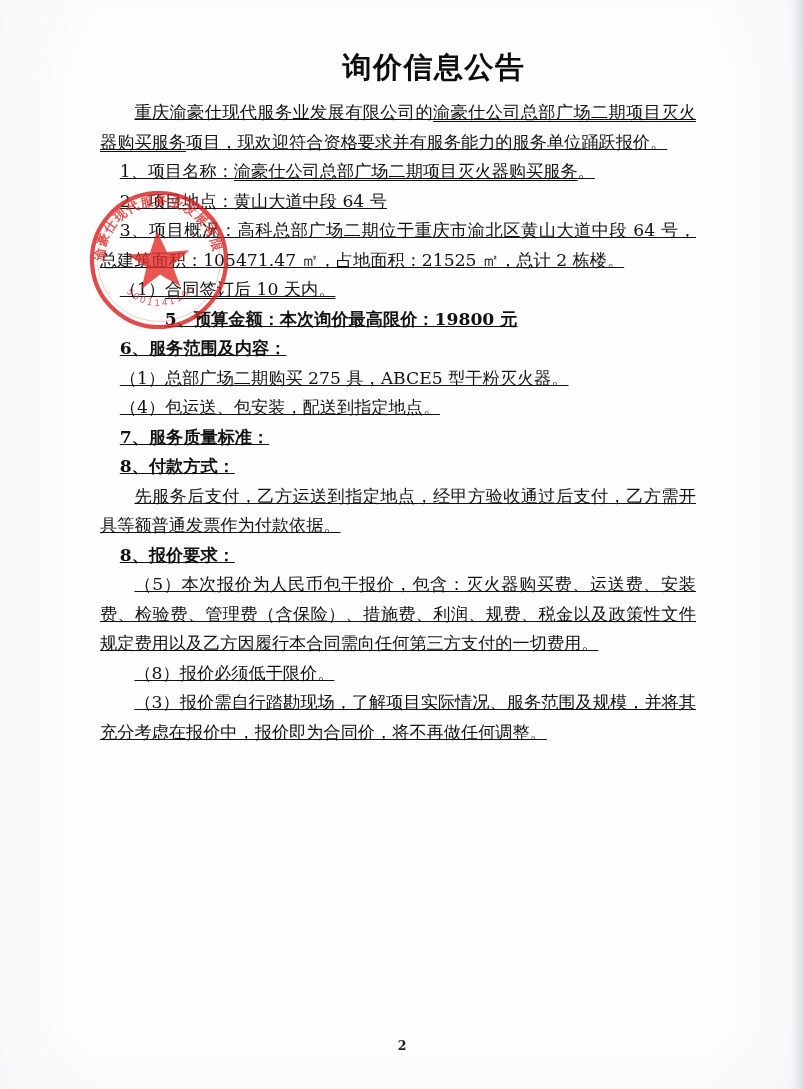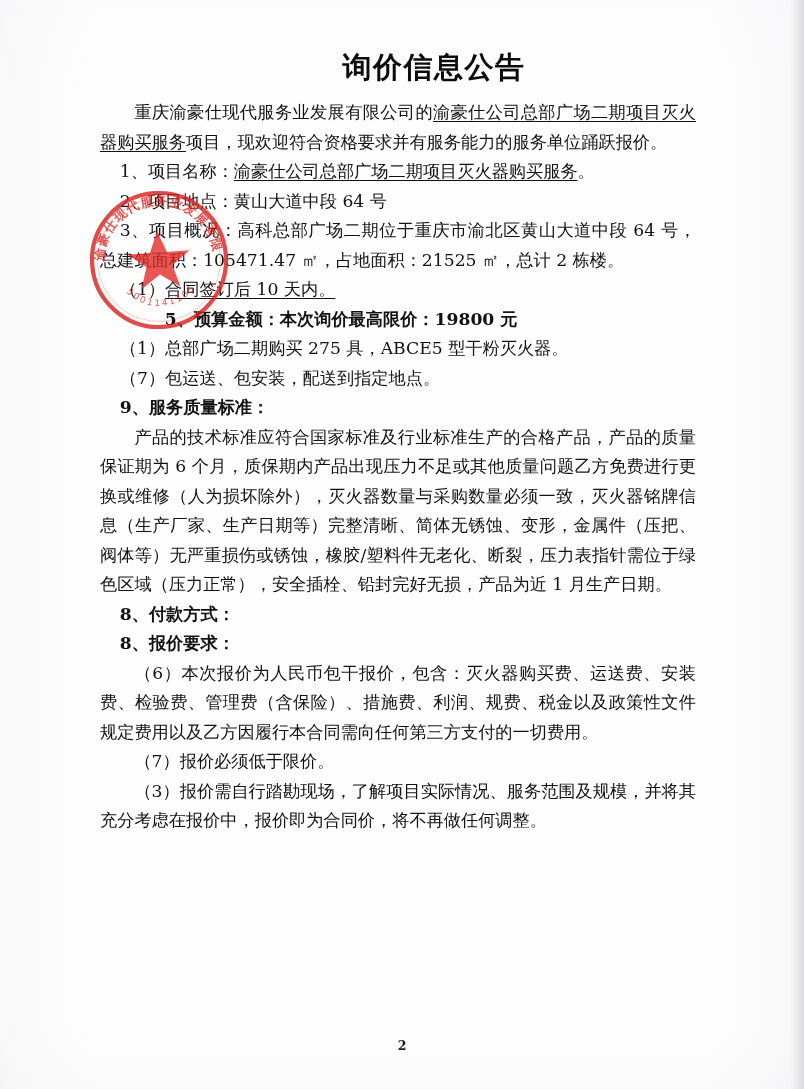--- a/index.html
+++ b/index.html
@@ -61,20 +61,21 @@
     width: 596px;
     font-size: 17.2px;
     line-height: 29.5px;
     text-align: justify;
     text-justify: inter-character;
   }
 
   p.para {
     margin: 0;
     text-indent: 2em;
+    text-decoration: underline;
   }
   p.para.noindent { text-indent: 0; }
   p.para.ind1 { text-indent: 1.15em; }
 
   .u { text-decoration: underline; text-underline-offset: 3px; }
   .bold { font-weight: 700; margin-left: 45px; }
 
   
   .seal {
     position: absolute;
@@ -119,31 +120,32 @@
     <p class="para ind1">2、项目地点：黄山大道中段 64 号</p>
 
     <p class="para ind1">3、项目概况：高科总部广场二期位于重庆市渝北区黄山大道中段 64 号，总建筑面积：105471.47 ㎡，占地面积：21525 ㎡，总计 2 栋楼。</p>
 
 
 
     <p class="para ind1"><span>（1）</span><span class="u">合同签订后 10 天内。</span></p>
 
     <p class="para ind1"><span class="bold">5、预算金额：本次询价最高限价：19800 元</span></p>
 
+    <p class="para ind1 bold">6、服务范围及内容：</p>
     <p class="para ind1">（1）总部广场二期购买 275 具，ABCE5 型干粉灭火器。</p>
-    <p class="para ind1">（7）包运送、包安装，配送到指定地点。</p>
+    <p class="para ind1">（4）包运送、包安装，配送到指定地点。</p>
 
-    <p class="para ind1 bold">9、服务质量标准：</p>
-    <p class="para">产品的技术标准应符合国家标准及行业标准生产的合格产品，产品的质量保证期为 6 个月，质保期内产品出现压力不足或其他质量问题乙方免费进行更换或维修（人为损坏除外），灭火器数量与采购数量必须一致，灭火器铭牌信息（生产厂家、生产日期等）完整清晰、简体无锈蚀、变形，金属件（压把、阀体等）无严重损伤或锈蚀，橡胶/塑料件无老化、断裂，压力表指针需位于绿色区域（压力正常），安全插栓、铅封完好无损，产品为近 1 月生产日期。</p>
+    <p class="para ind1 bold">7、服务质量标准：</p>
 
     <p class="para ind1 bold">8、付款方式：</p>
+    <p class="para">先服务后支付，乙方运送到指定地点，经甲方验收通过后支付，乙方需开具等额普通发票作为付款依据。</p>
 
     <p class="para ind1 bold">8、报价要求：</p>
-    <p class="para">（6）本次报价为人民币包干报价，包含：灭火器购买费、运送费、安装费、检验费、管理费（含保险）、措施费、利润、规费、税金以及政策性文件规定费用以及乙方因履行本合同需向任何第三方支付的一切费用。</p>
-    <p class="para">（7）报价必须低于限价。</p>
+    <p class="para">（5）本次报价为人民币包干报价，包含：灭火器购买费、运送费、安装费、检验费、管理费（含保险）、措施费、利润、规费、税金以及政策性文件规定费用以及乙方因履行本合同需向任何第三方支付的一切费用。</p>
+    <p class="para">（8）报价必须低于限价。</p>
     <p class="para">（3）报价需自行踏勘现场，了解项目实际情况、服务范围及规模，并将其充分考虑在报价中，报价即为合同价，将不再做任何调整。</p>
 
 
   </div>
 
   <div class="seal">
     <svg viewBox="0 0 142 142" xmlns="http://www.w3.org/2000/svg">
       <defs>
         <path id="sealArc" d="M 71,71 m -55,0 a 55,55 0 1 1 110,0" fill="none"></path>
         <path id="sealArcBottom" d="M 71,71 m -46,0 a 46,46 0 1 0 92,0" fill="none"></path>

